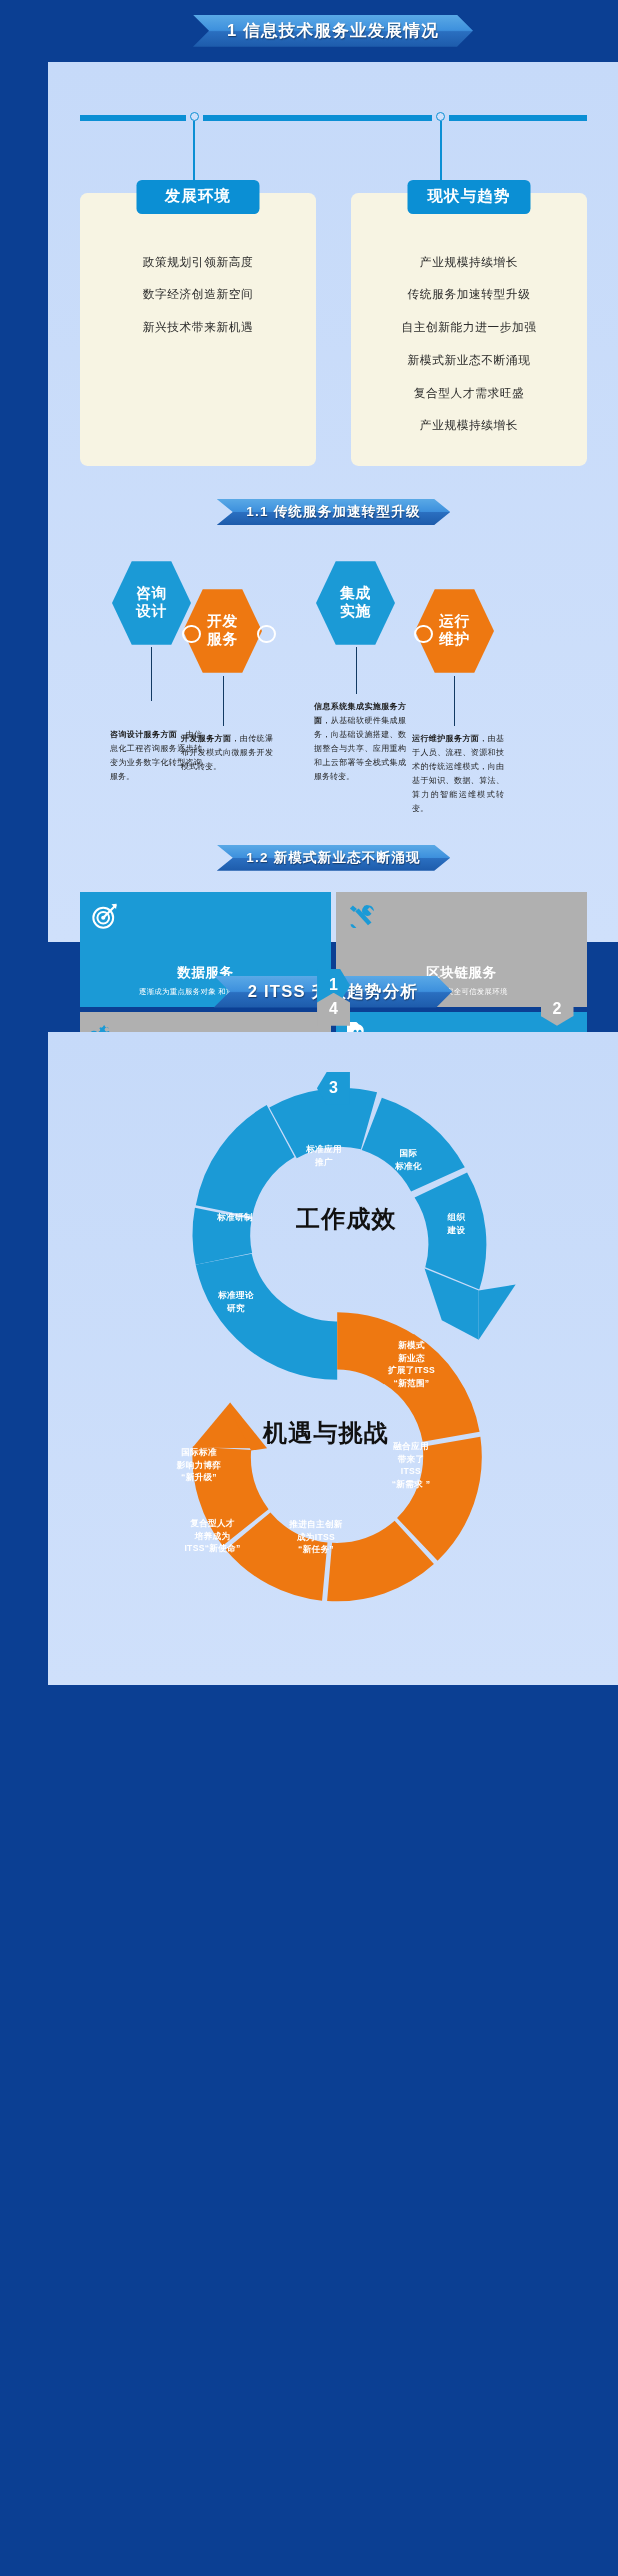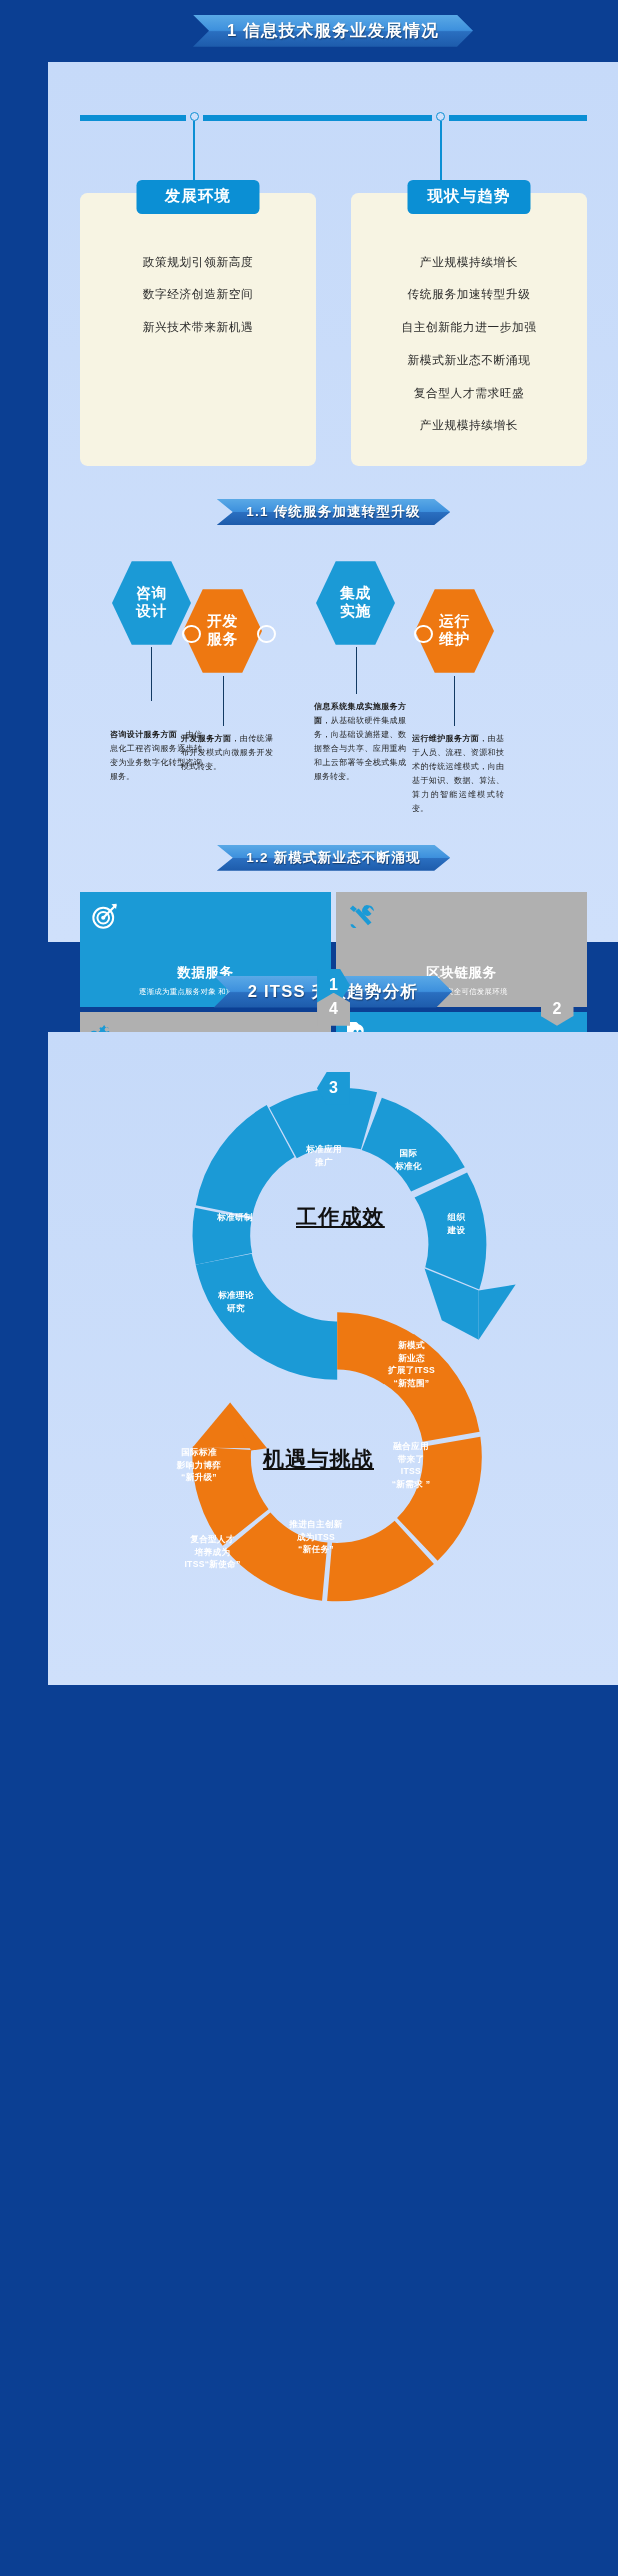--- a/index.html
+++ b/index.html
@@ -210,23 +210,22 @@
   .arrow-num.down  { background: #b0b0b0; clip-path: polygon(0 0, 100% 0, 100% 70%, 50% 100%, 0 70%); }
   .arrow-num.left  { background: #1b9ad6; clip-path: polygon(100% 0, 100% 100%, 30% 100%, 0 50%, 30% 0); }
   .arrow-num.up    { background: #b0b0b0; clip-path: polygon(50% 0, 100% 30%, 100% 100%, 0 100%, 0 30%); }
 
   
   .panel-2 { height: 653px; }
   .scurve { position: relative; width: 571px; height: 628px; }
   .scurve svg { position: absolute; top: 0; left: 0; }
   .s-label {
     position: absolute;
-    font-size: 21px; font-weight: bold; color: #111;
+    font-size: 24px; font-weight: bold; color: #111;
     letter-spacing: 1.2px;
-    text-decoration: underline;
   }
   .seg-text {
     position: absolute;
     color: #fff; font-size: 8.6px; font-weight: bold;
     text-align: center; line-height: 1.45;
     letter-spacing: 0.3px;
     white-space: pre-line;
   }
   .spacer-24 { height: 14.8px; }
   .spacer-40 { height: 24.6px; }
@@ -434,21 +433,21 @@
 
         <path d="M 283.9 834.6 A 235 235 0 0 1 235.4 673.2 L 330.2 679.0 A 140 140 0 0 0 358.5 775.2 Z" fill="#ee7811"></path>
 
         <path d="M 235 675 L 296 602 L 330 676 Z" fill="#ee7811"></path>
         <path d="M 296 602 L 356 676 L 330 680 L 296 614 Z" fill="#ee7811"></path>
 
         <path d="M 470 455 A 235 235 0 0 1 596 492 L 546 572 A 140 140 0 0 0 470 548 Z" fill="#ee7811"></path>
       </svg>
 
       <div class="s-label" style="left:248px; top:171px;">工作成效</div>
-      <div class="s-label" style="left:215px; top:413px;">机遇与挑战</div>
+      <div class="s-label" style="left:215px; top:385px;">机遇与挑战</div>
 
       <div class="seg-text" style="left:239px; top:111px; width:74px;">标准应用
 推广</div>
       <div class="seg-text" style="left:331px; top:115px; width:59px;">国际
 标准化</div>
       <div class="seg-text" style="left:382px; top:179px; width:53px;">组织
 建设</div>
       <div class="seg-text" style="left:155px; top:179px; width:64px;">标准研制</div>
       <div class="seg-text" style="left:154px; top:257px; width:68px;">标准理论
 研究</div>
@@ -457,21 +456,21 @@
 新业态
 扩展了ITSS
 “新范围”</div>
       <div class="seg-text" style="left:320px; top:408px; width:86px;">融合应用
 带来了
 ITSS
 “新需求 ”</div>
       <div class="seg-text" style="left:220px; top:486px; width:96px;">推进自主创新
 成为ITSS
 “新任务”</div>
-      <div class="seg-text" style="left:112px; top:485px; width:105px;margin-top:16px;">复合型人才
+      <div class="seg-text" style="left:112px; top:485px; width:105px;">复合型人才
 培养成为
 ITSS“新使命”</div>
       <div class="seg-text" style="left:103px; top:414px; width:96px;">国际标准
 影响力博弈
 “新升级”</div>
     </div>
   </div>
 
 </div>
 

